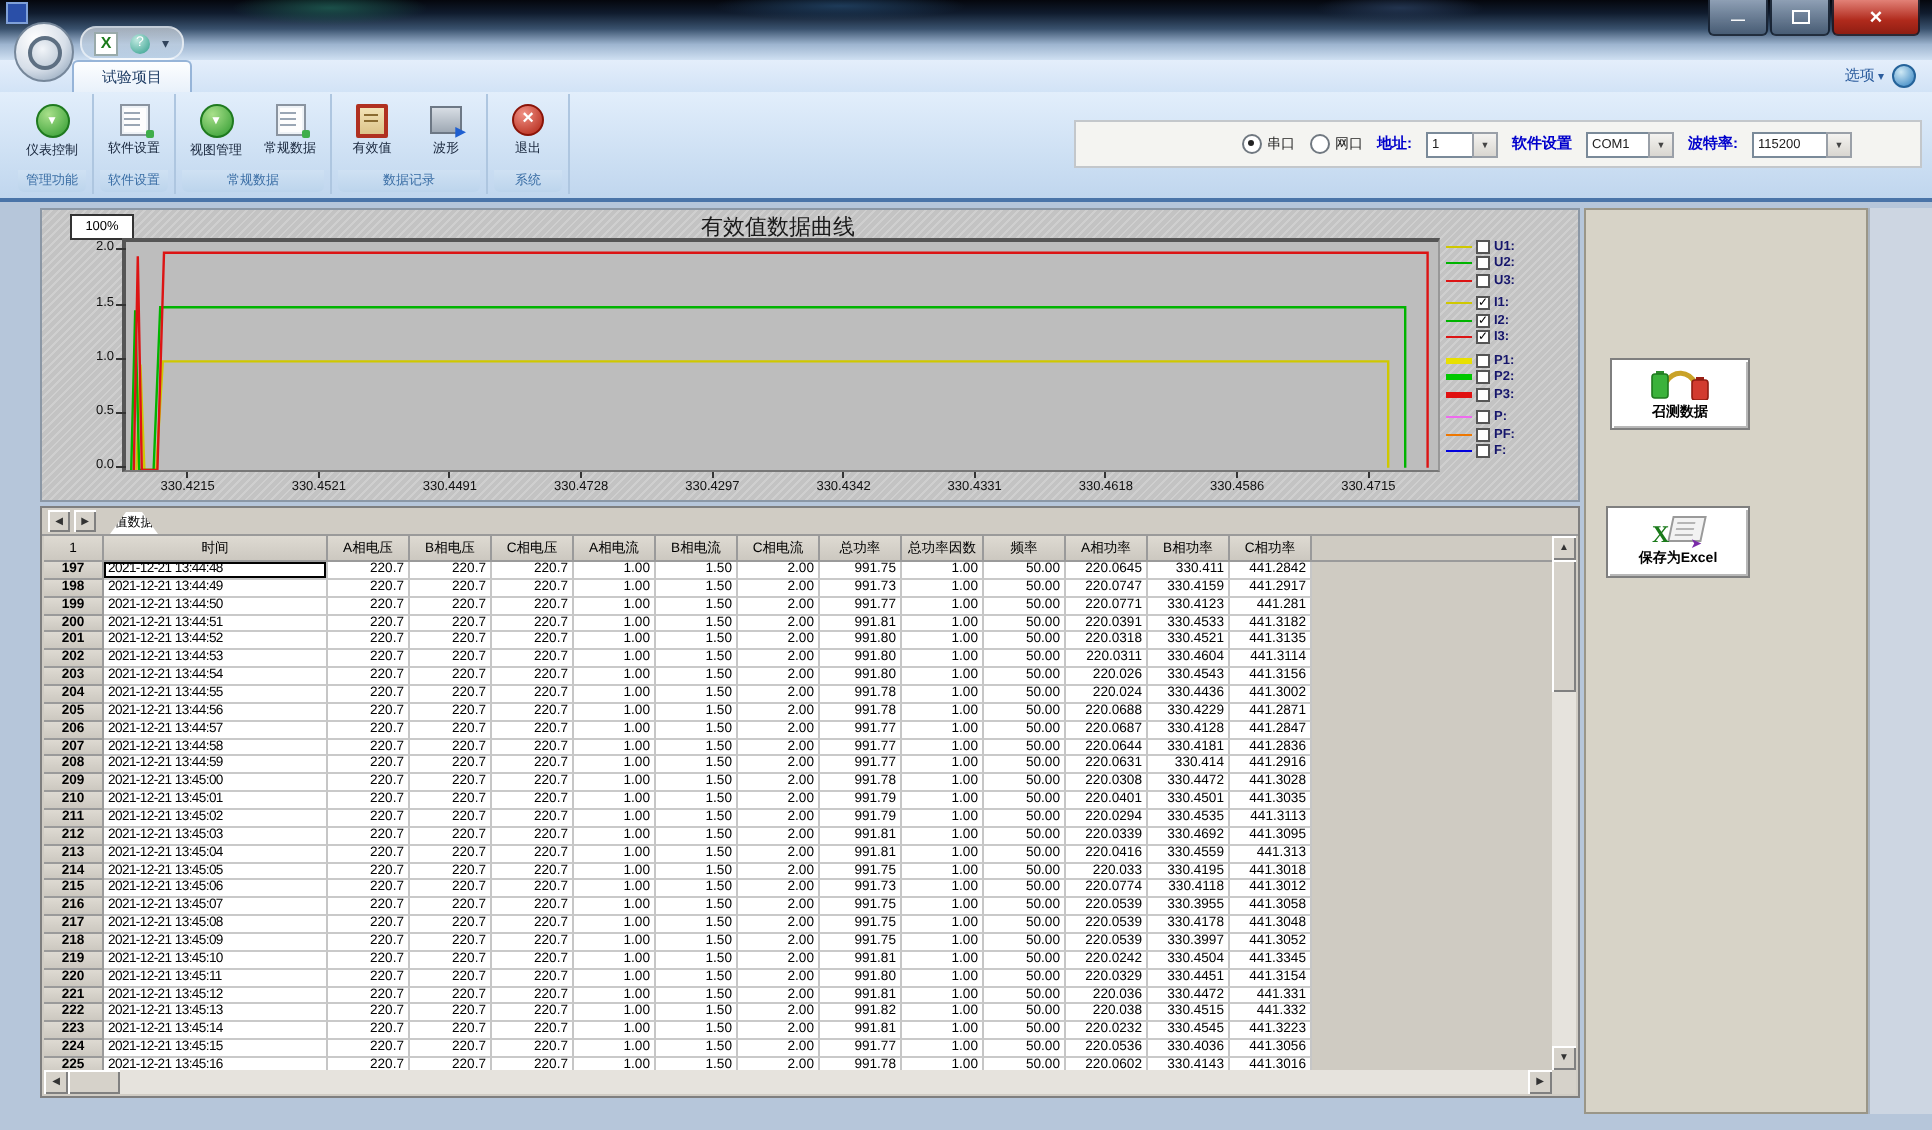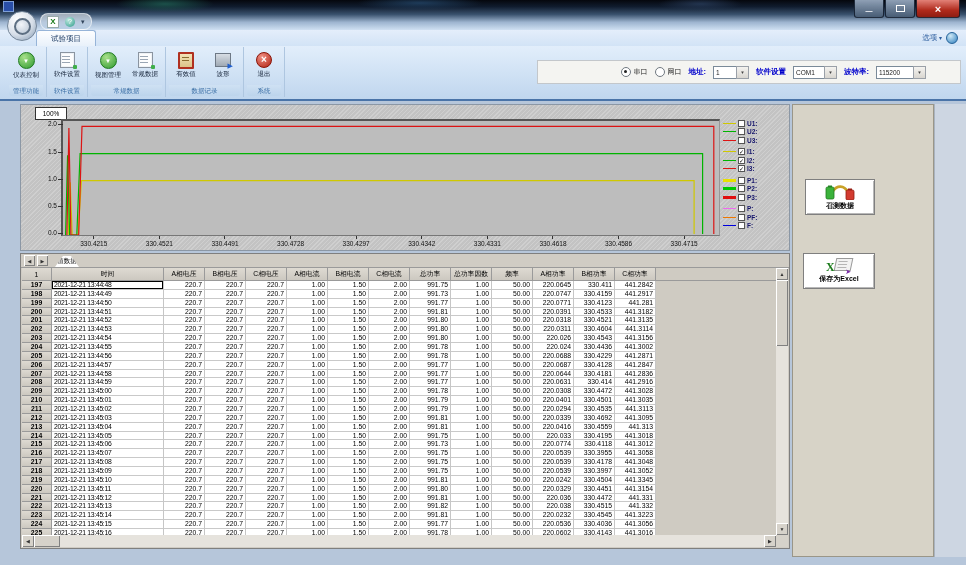--- a/index.html
+++ b/index.html
@@ -257,20 +257,21 @@
   </span>
   <span class="comm-label">波特率:</span>
   <span class="dd">
     <span class="dd-val" style="min-width:32px;">115200</span>
     <span class="dd-btn"></span>
   </span>
 </div>
 
 <div class="chart-panel">
   <div class="zoom-btn">100%</div>
+  <div class="chart-title">有效值数据曲线</div>
   <div class="plot">
       <svg width="656" height="114" viewBox="0 0 656 114" style="display: block;">
         <polyline points="5.2,114.0 7.2,61.3 9.2,114.0 15.1,114.0 18.4,59.7 631.1,59.7 631.1,112.9" fill="none" stroke="#cfc800" stroke-width="1.2"></polyline>
         <polyline points="2.6,114.0 4.6,34.2 6.6,114.0 13.8,114.0 17.1,32.6 639.6,32.6 639.6,112.9" fill="none" stroke="#00b400" stroke-width="1.2"></polyline>
         <polyline points="3.9,114.0 5.9,7.1 7.9,114.0 15.7,114.0 19.0,5.4 650.8,5.4 650.8,112.9" fill="none" stroke="#dc1414" stroke-width="1.2"></polyline>
       </svg>
     </div>
   <div>
       <div class="ytick" style="top: 15.4286px;">2.0</div>
       <div class="ytick" style="top: 42.5714px;">1.5</div>

